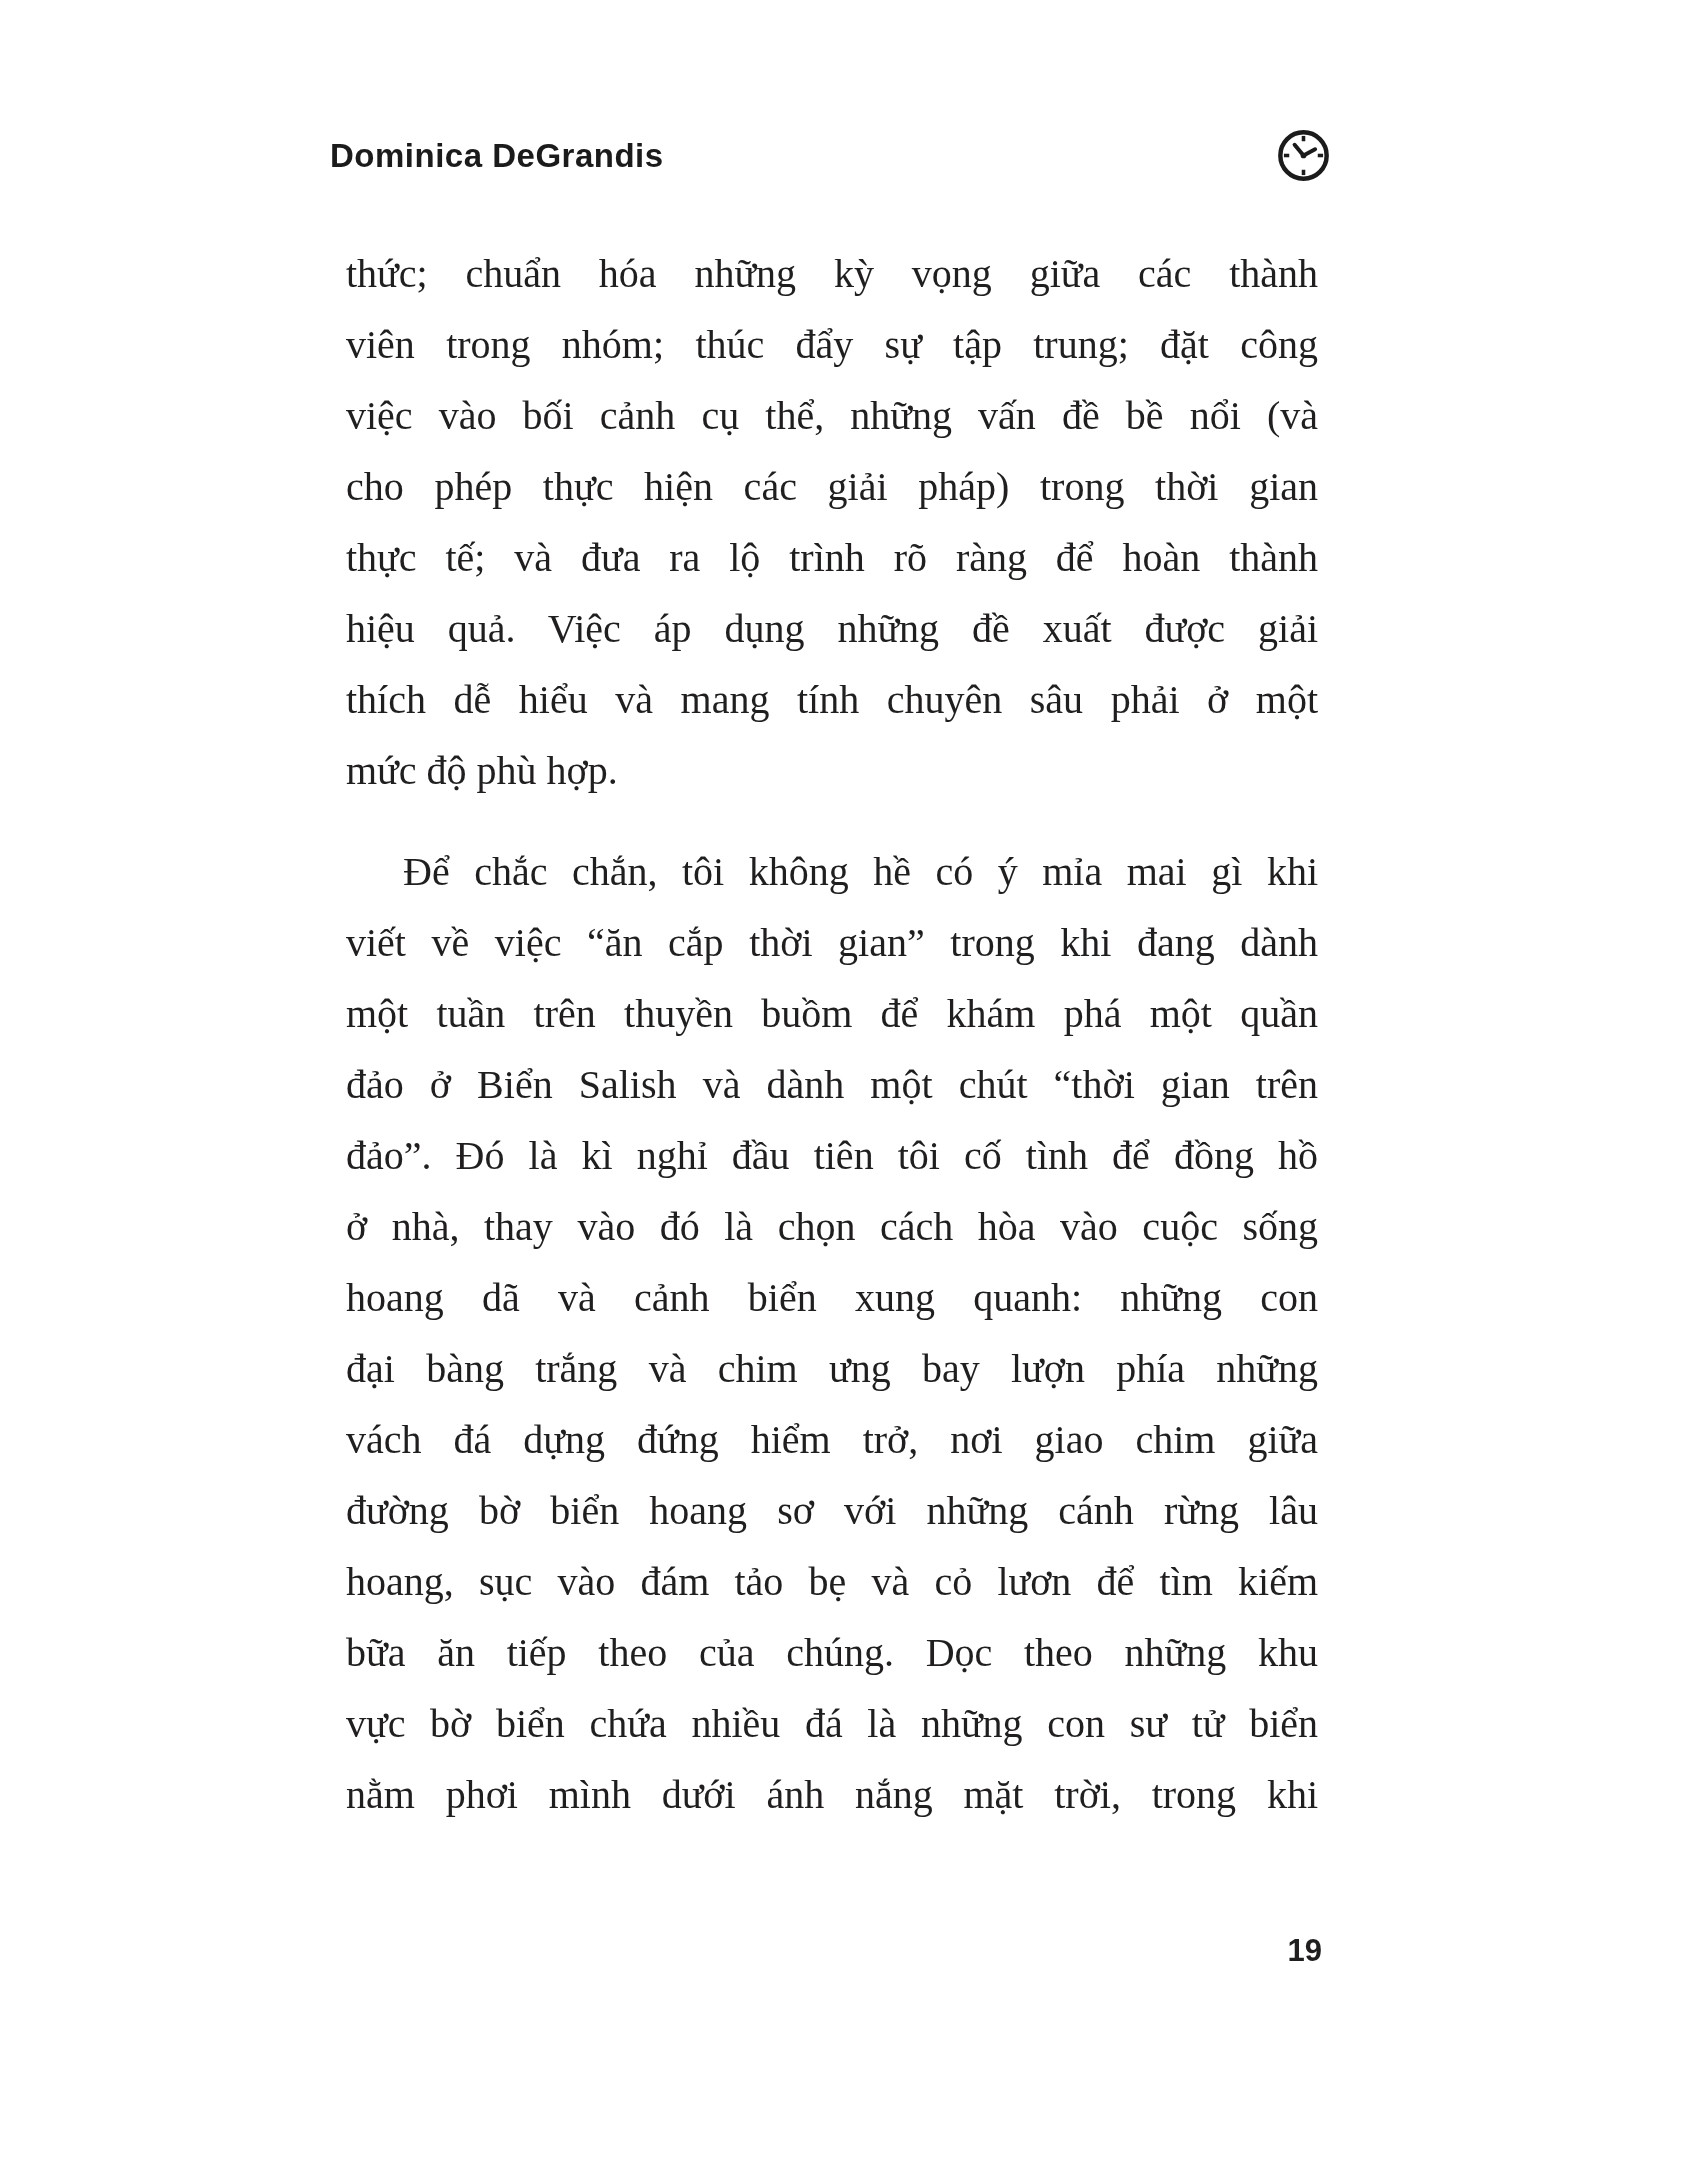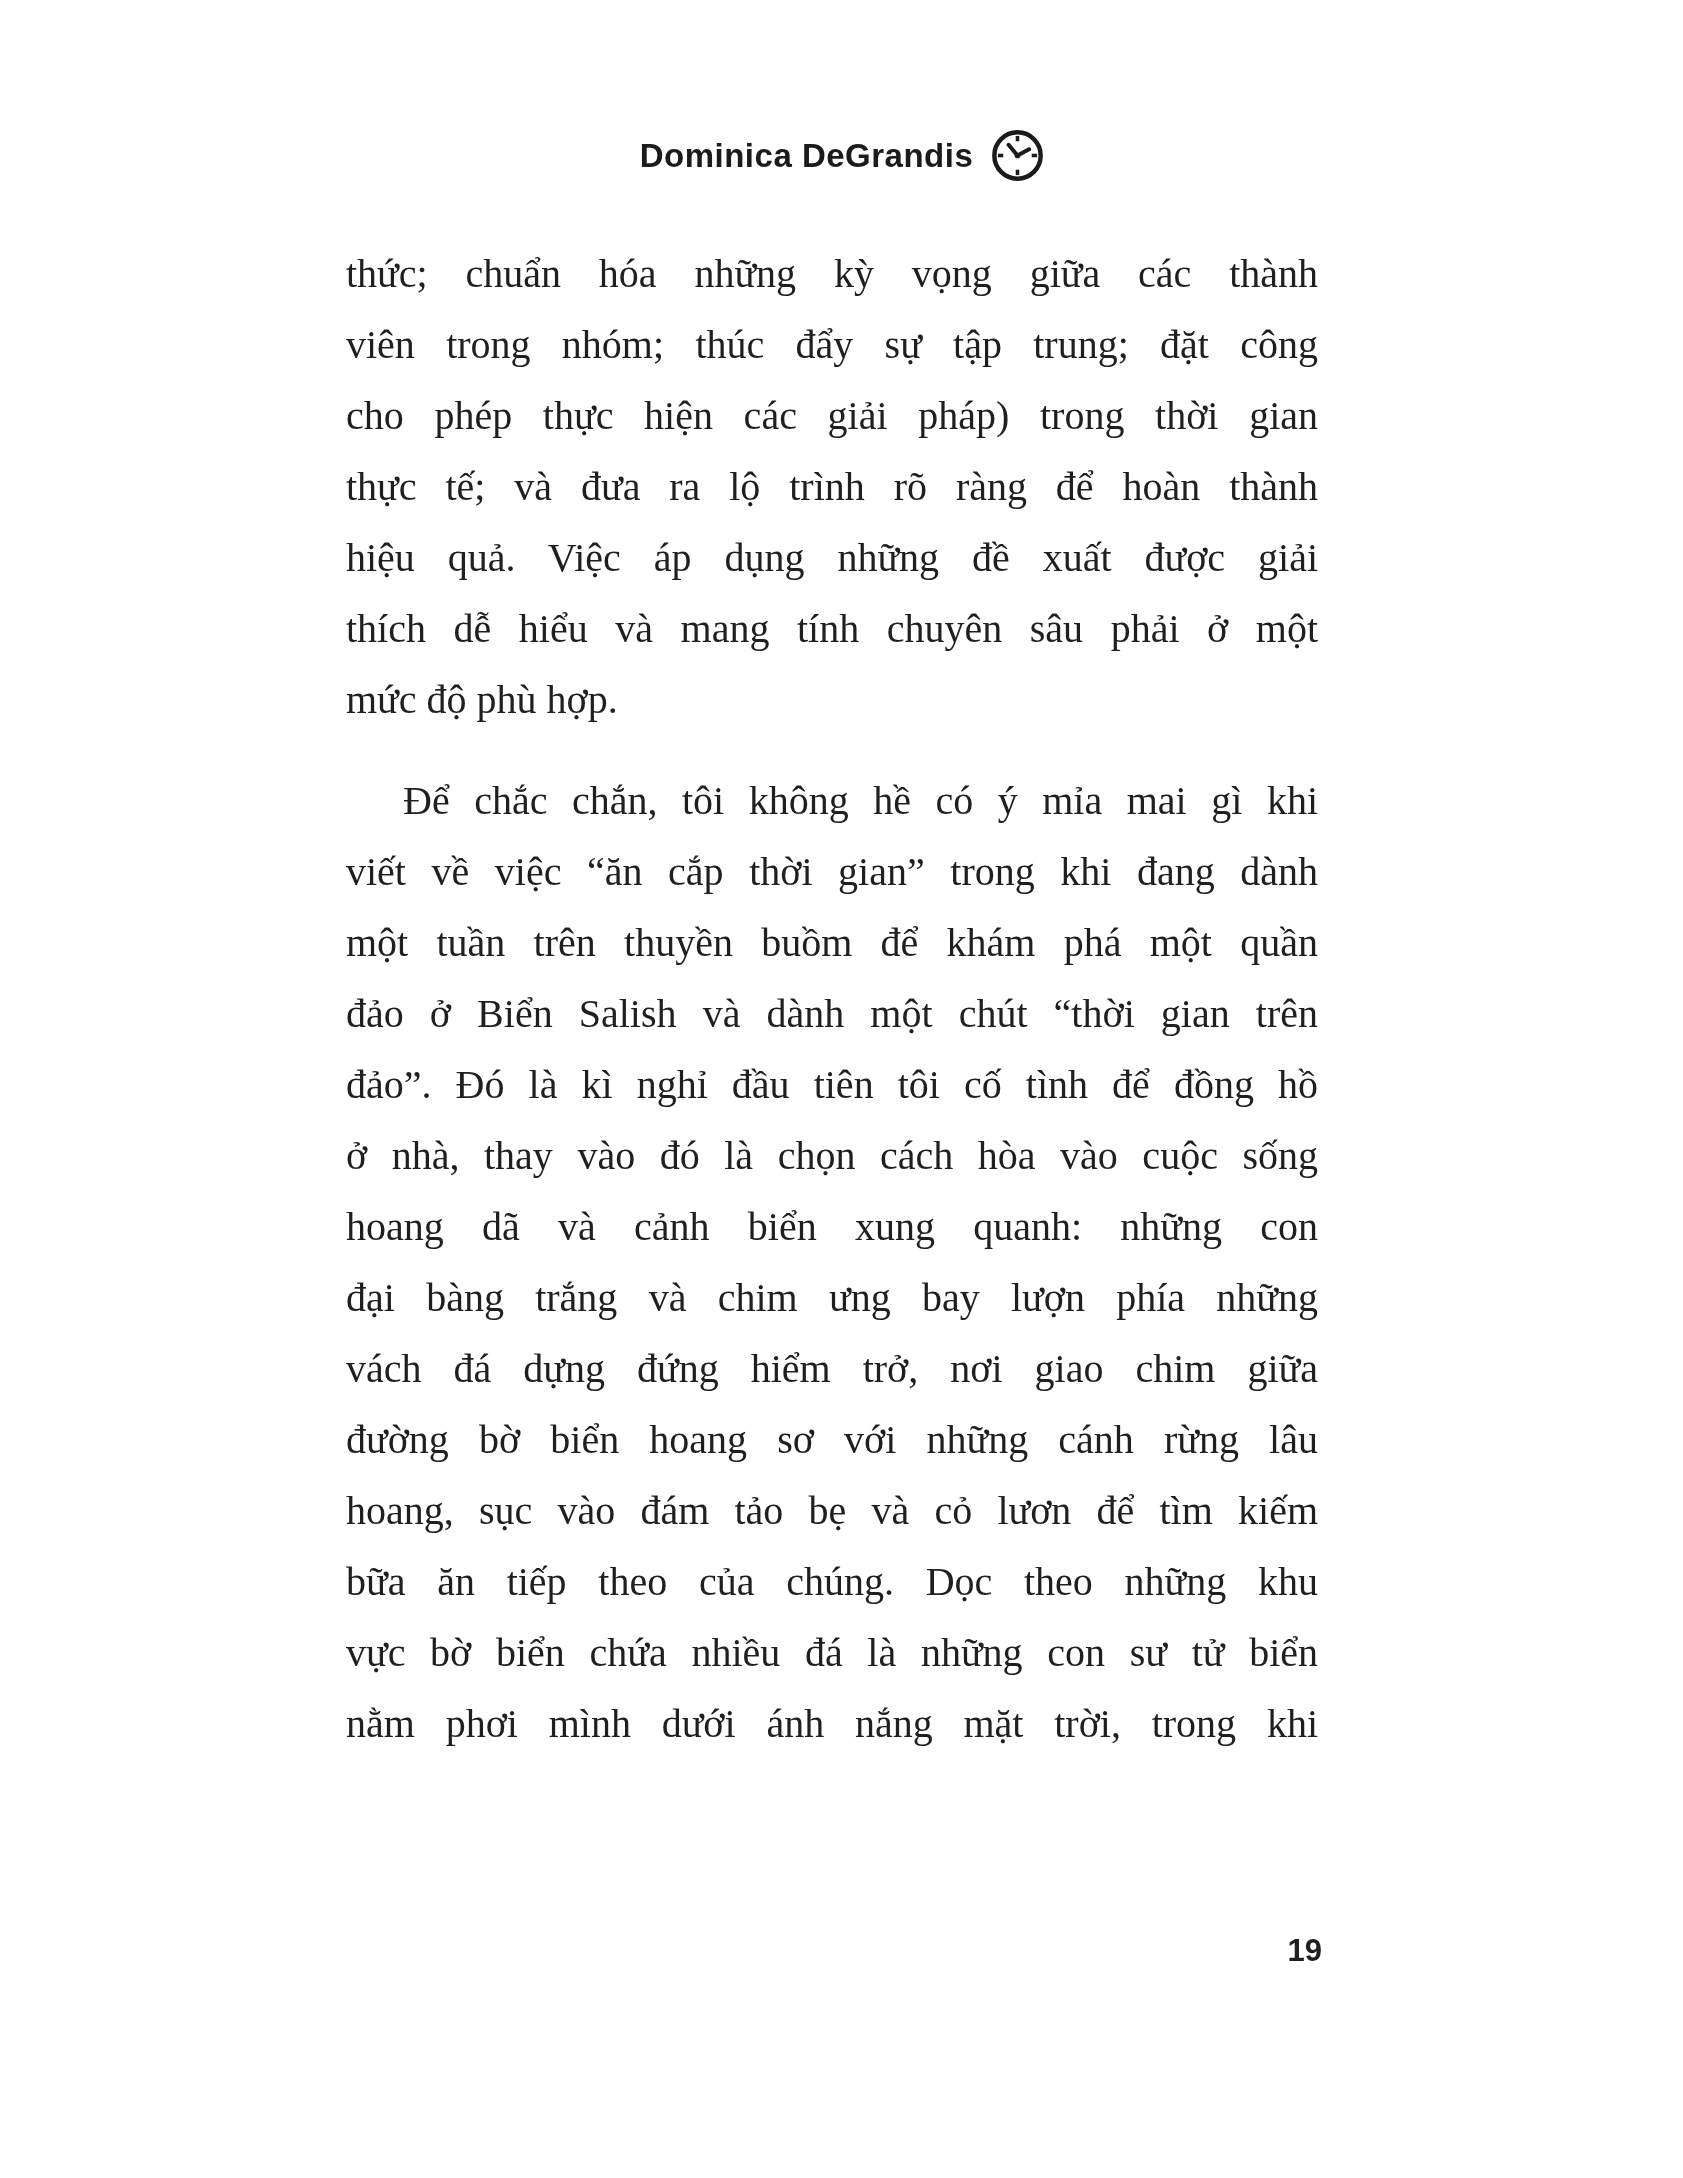--- a/index.html
+++ b/index.html
@@ -15,24 +15,24 @@
   }
   .page {
     position: relative;
     width: 1683px;
     height: 2178px;
     background: #ffffff;
   }
   .page-header {
     position: absolute;
     top: 127px;
-    left: 342px;
+    left: 330px;
     width: 1002px;
     display: flex;
-    justify-content: center;
+    justify-content: space-between;
     align-items: center;
     gap: 16px;
   }
   .author-name {
     font-family: "Liberation Sans", "DejaVu Sans", sans-serif;
     font-weight: 700;
     font-size: 33px;
     letter-spacing: 0.5px;
     color: #1b1b1b;
     white-space: nowrap;
@@ -101,20 +101,21 @@
         <circle cx="32" cy="32" r="3.2" fill="#1b1b1b"></circle>
       </svg>
     </span>
   </div>
 
   <div class="content">
 
     <div class="para p1">
       <div class="line">thức; chuẩn hóa những kỳ vọng giữa các thành</div>
       <div class="line">viên trong nhóm; thúc đẩy sự tập trung; đặt công</div>
+      <div class="line">việc vào bối cảnh cụ thể, những vấn đề bề nổi (và</div>
       <div class="line">cho phép thực hiện các giải pháp) trong thời gian</div>
       <div class="line">thực tế; và đưa ra lộ trình rõ ràng để hoàn thành</div>
       <div class="line">hiệu quả. Việc áp dụng những đề xuất được giải</div>
       <div class="line">thích dễ hiểu và mang tính chuyên sâu phải ở một</div>
       <div class="line last">mức độ phù hợp.</div>
     </div>
 
     <div class="para p2">
       <div class="line indent">Để chắc chắn, tôi không hề có ý mỉa mai gì khi</div>
       <div class="line">viết về việc “ăn cắp thời gian” trong khi đang dành</div>

